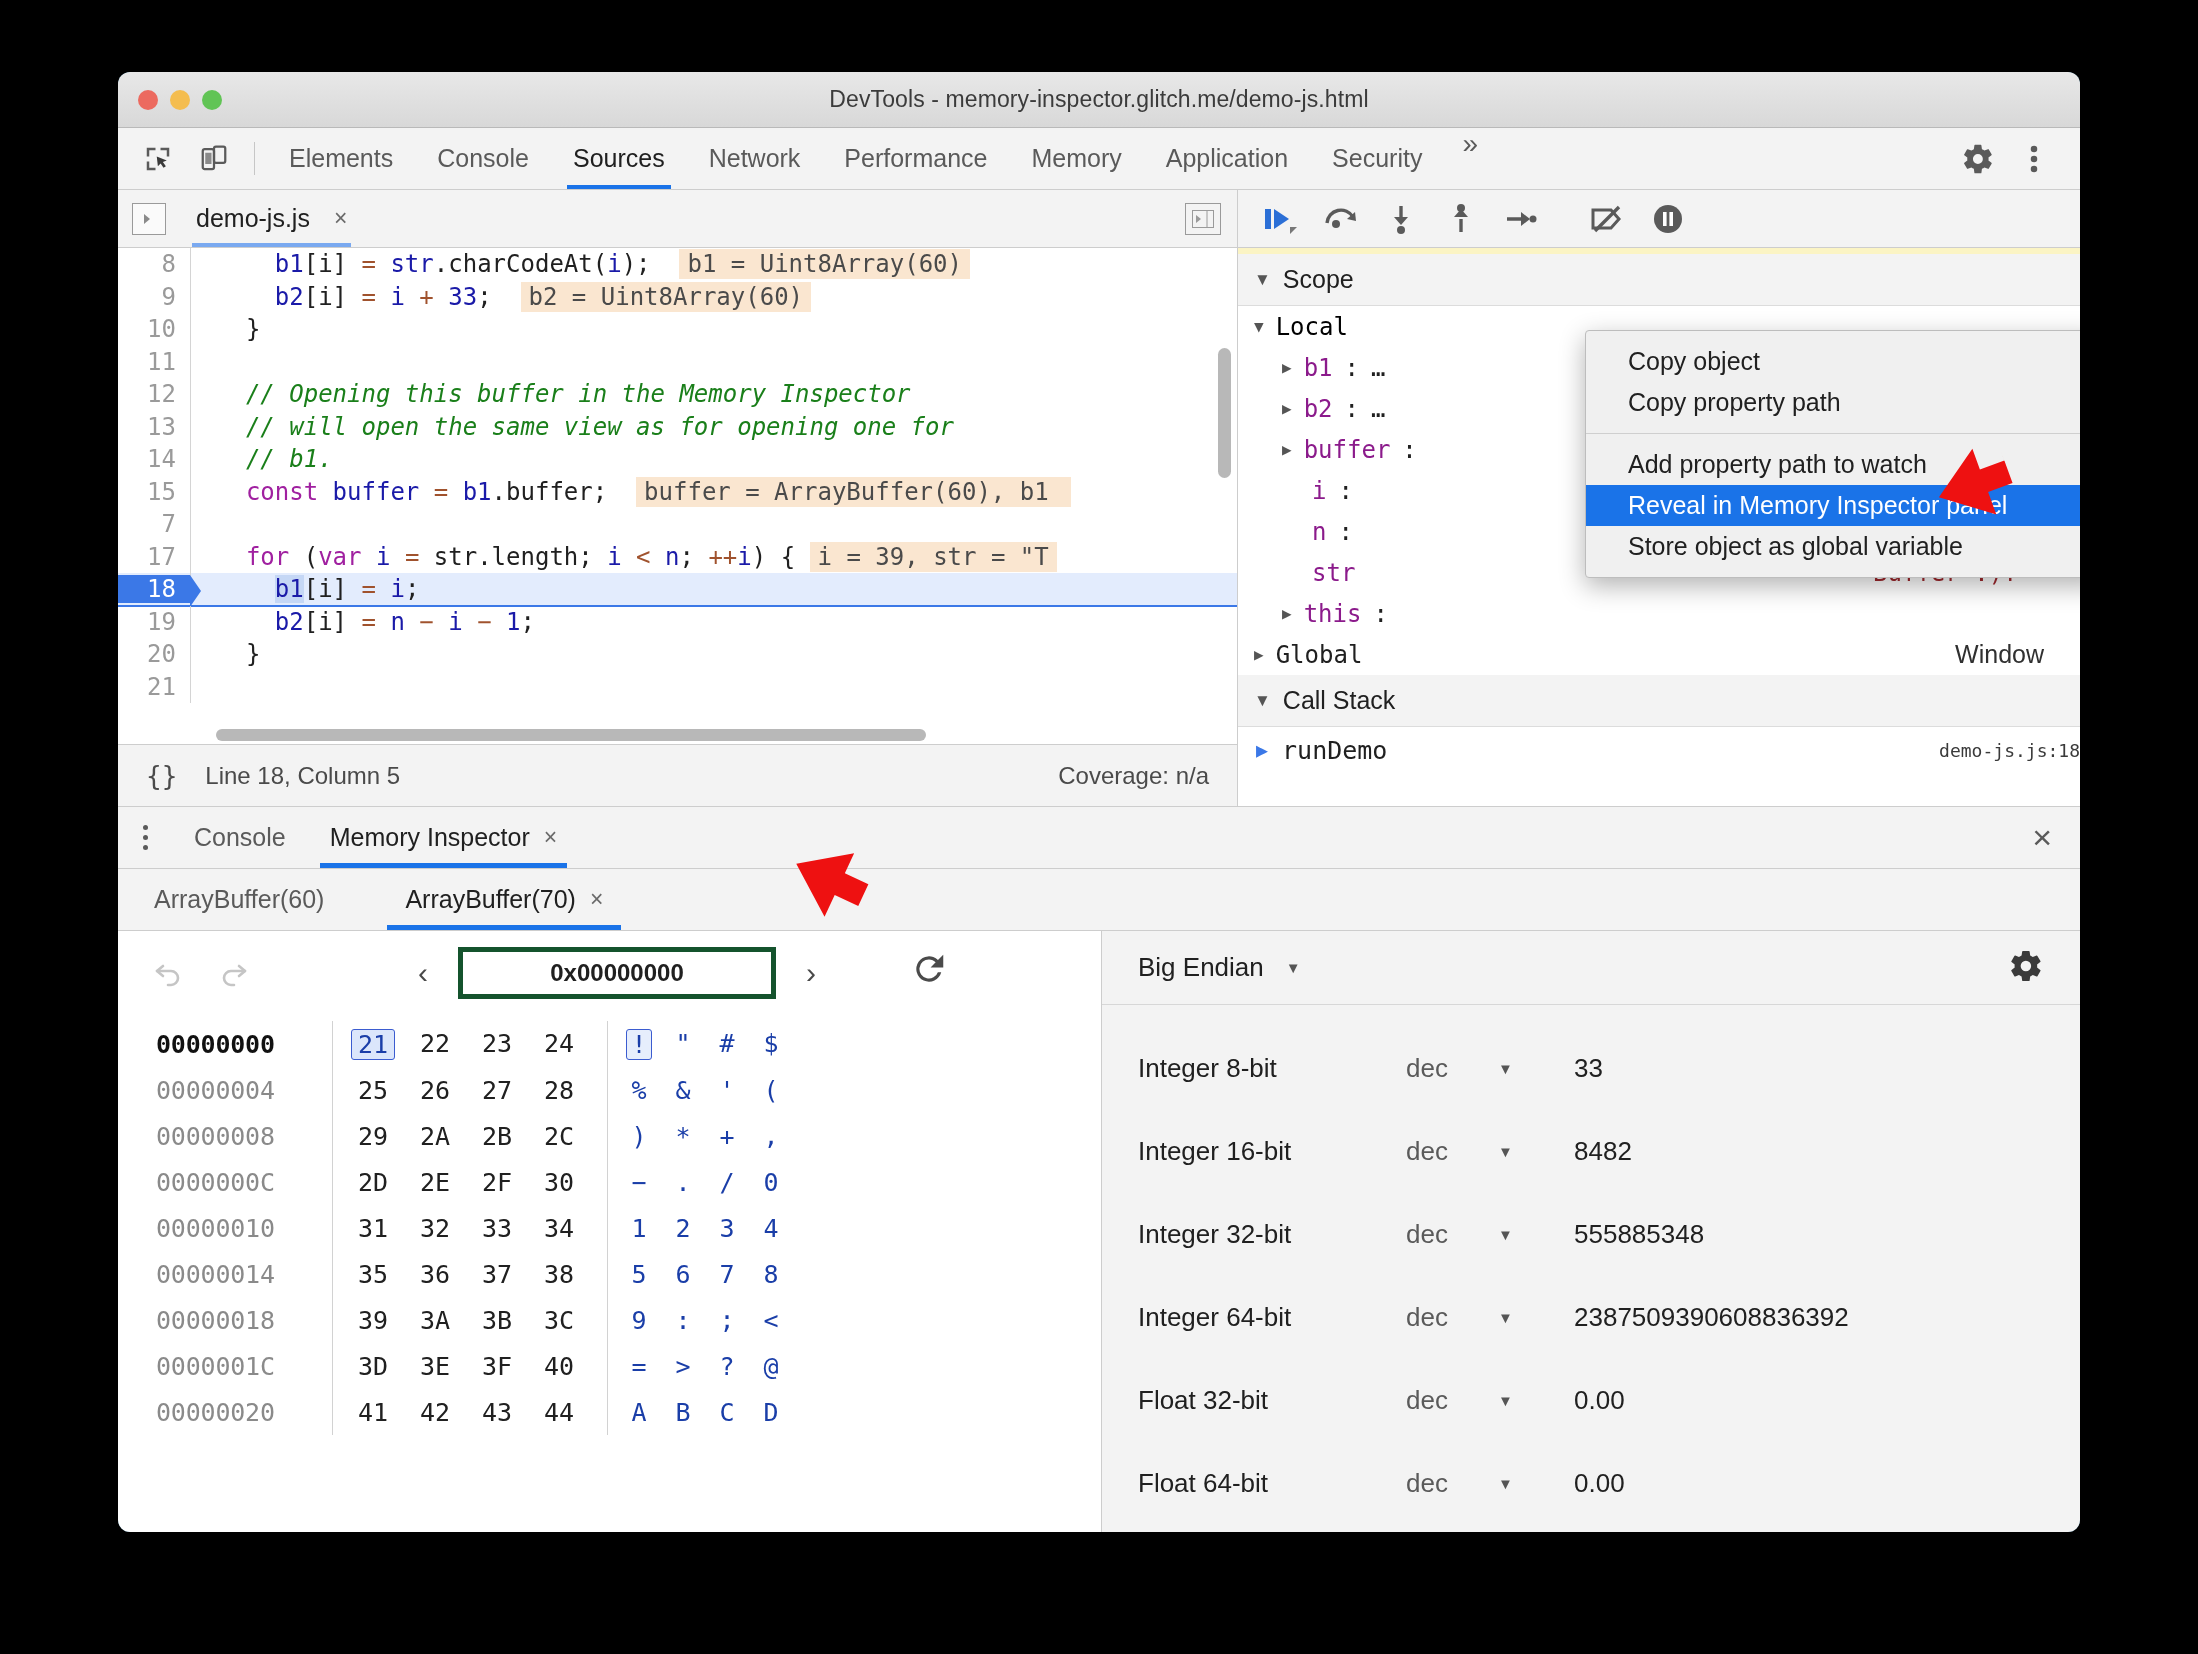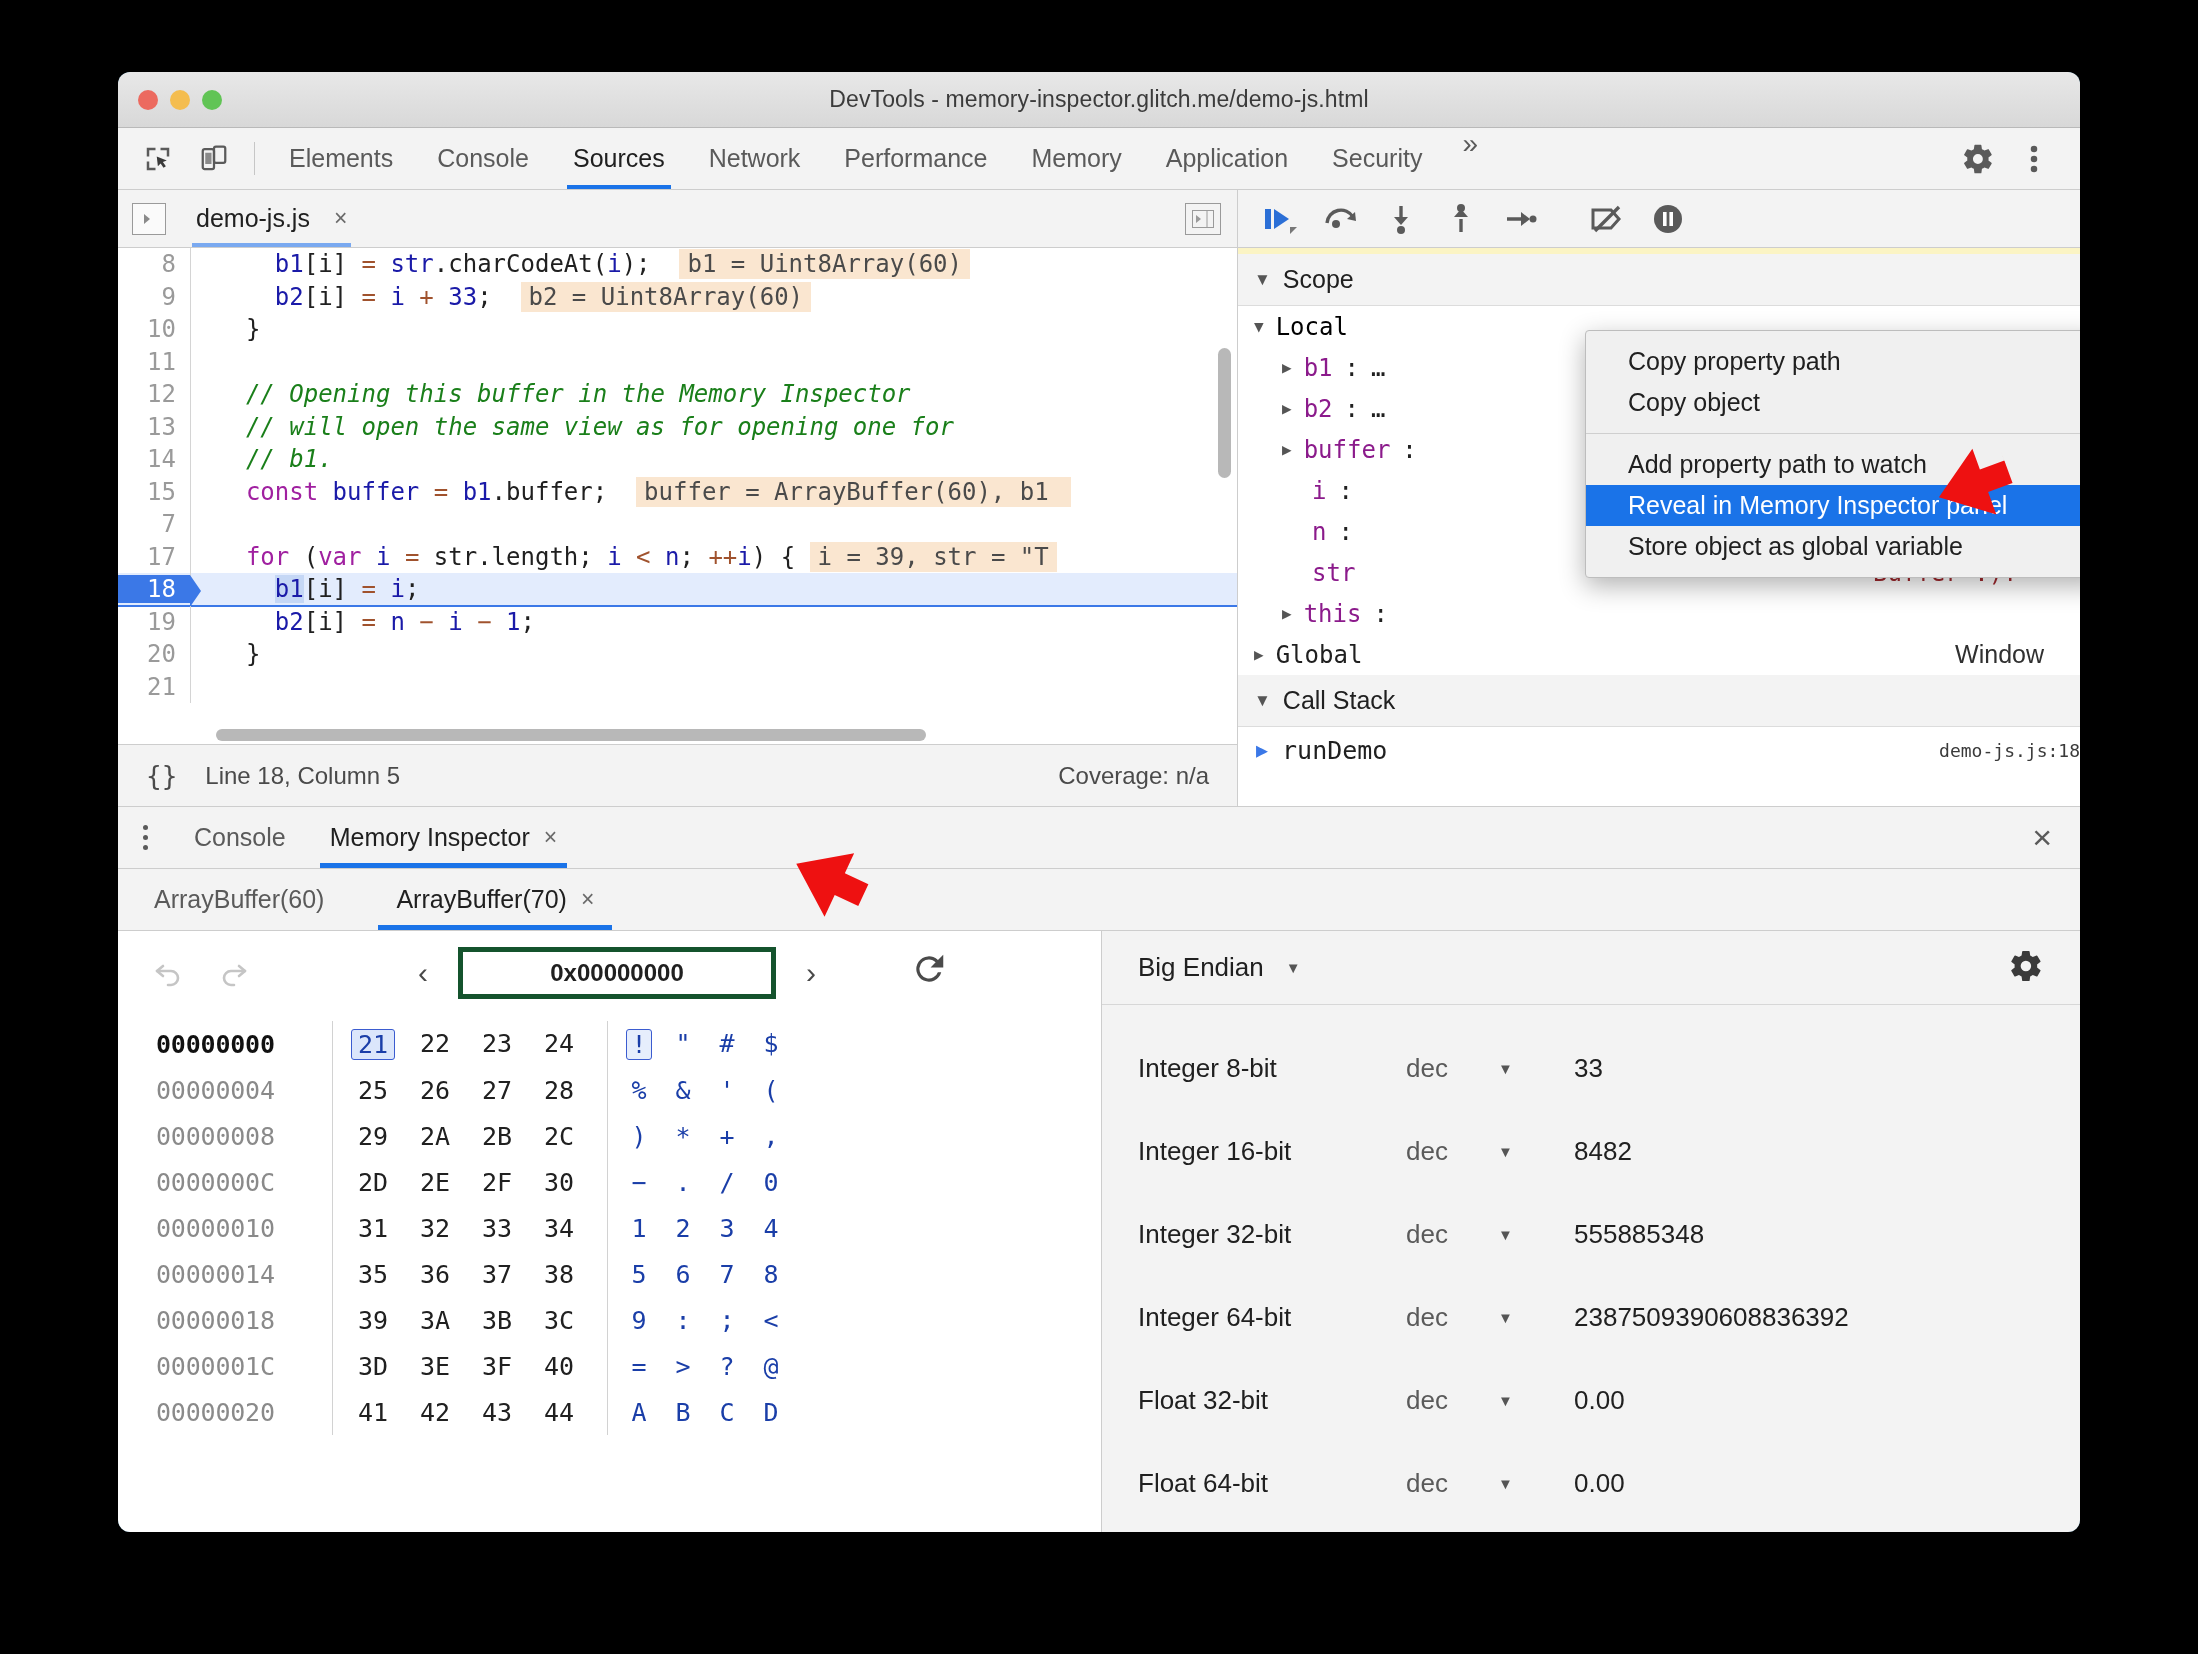--- a/index.html
+++ b/index.html
@@ -238,21 +238,21 @@
   }
   .dr-tab.active { color: #202020; }
   .dr-tab.active::after {
     content: ""; position: absolute; left: 12px; right: 12px; bottom: 0; height: 5px; background: #1a73e8;
   }
   .dr-spacer { flex: 1; }
   .drawer-close { font-size: 34px; color: #5a5a5a; padding-right: 28px; font-weight: 300; }
 
   .mi-tabs {
     height: 62px; background: #f3f3f3; border-bottom: 1px solid #cdcdcd;
-    display: flex; align-items: center; flex: none; position: relative;
+    display: flex; align-items: center; flex: none; position: relative; gap: 9px;
   }
   .mi-tab {
     height: 100%; display: flex; align-items: center; gap: 14px;
     padding: 0 36px; font-size: 25px; color: #5a5a5a; position: relative;
     white-space: nowrap;
   }
   .mi-tab.active { color: #202020; }
   .mi-tab.active::after {
     content: ""; position: absolute; left: 18px; right: 18px; bottom: 0; height: 5px; background: #1a73e8;
   }
@@ -611,24 +611,24 @@
         </div>
         <div class="callstack-row">
           <span class="play-tri">▶</span>
           <span>runDemo</span>
           <span class="cs-loc">demo-js.js:18</span>
         </div>
       </div>
 
       <div class="ctx-menu">
         <div class="ctx-item">
+            <span>Copy object</span>
+          </div>
+        <div class="ctx-item">
             <span>Copy property path</span>
-          </div>
-        <div class="ctx-item">
-            <span>Copy object</span>
           </div>
         <div class="ctx-sep"></div>
         <div class="ctx-item">
             <span>Add property path to watch</span>
           </div>
         <div class="ctx-item selected">
             <span>Reveal in Memory Inspector panel</span>
           </div>
         <div class="ctx-item">
             <span>Store object as global variable</span>

